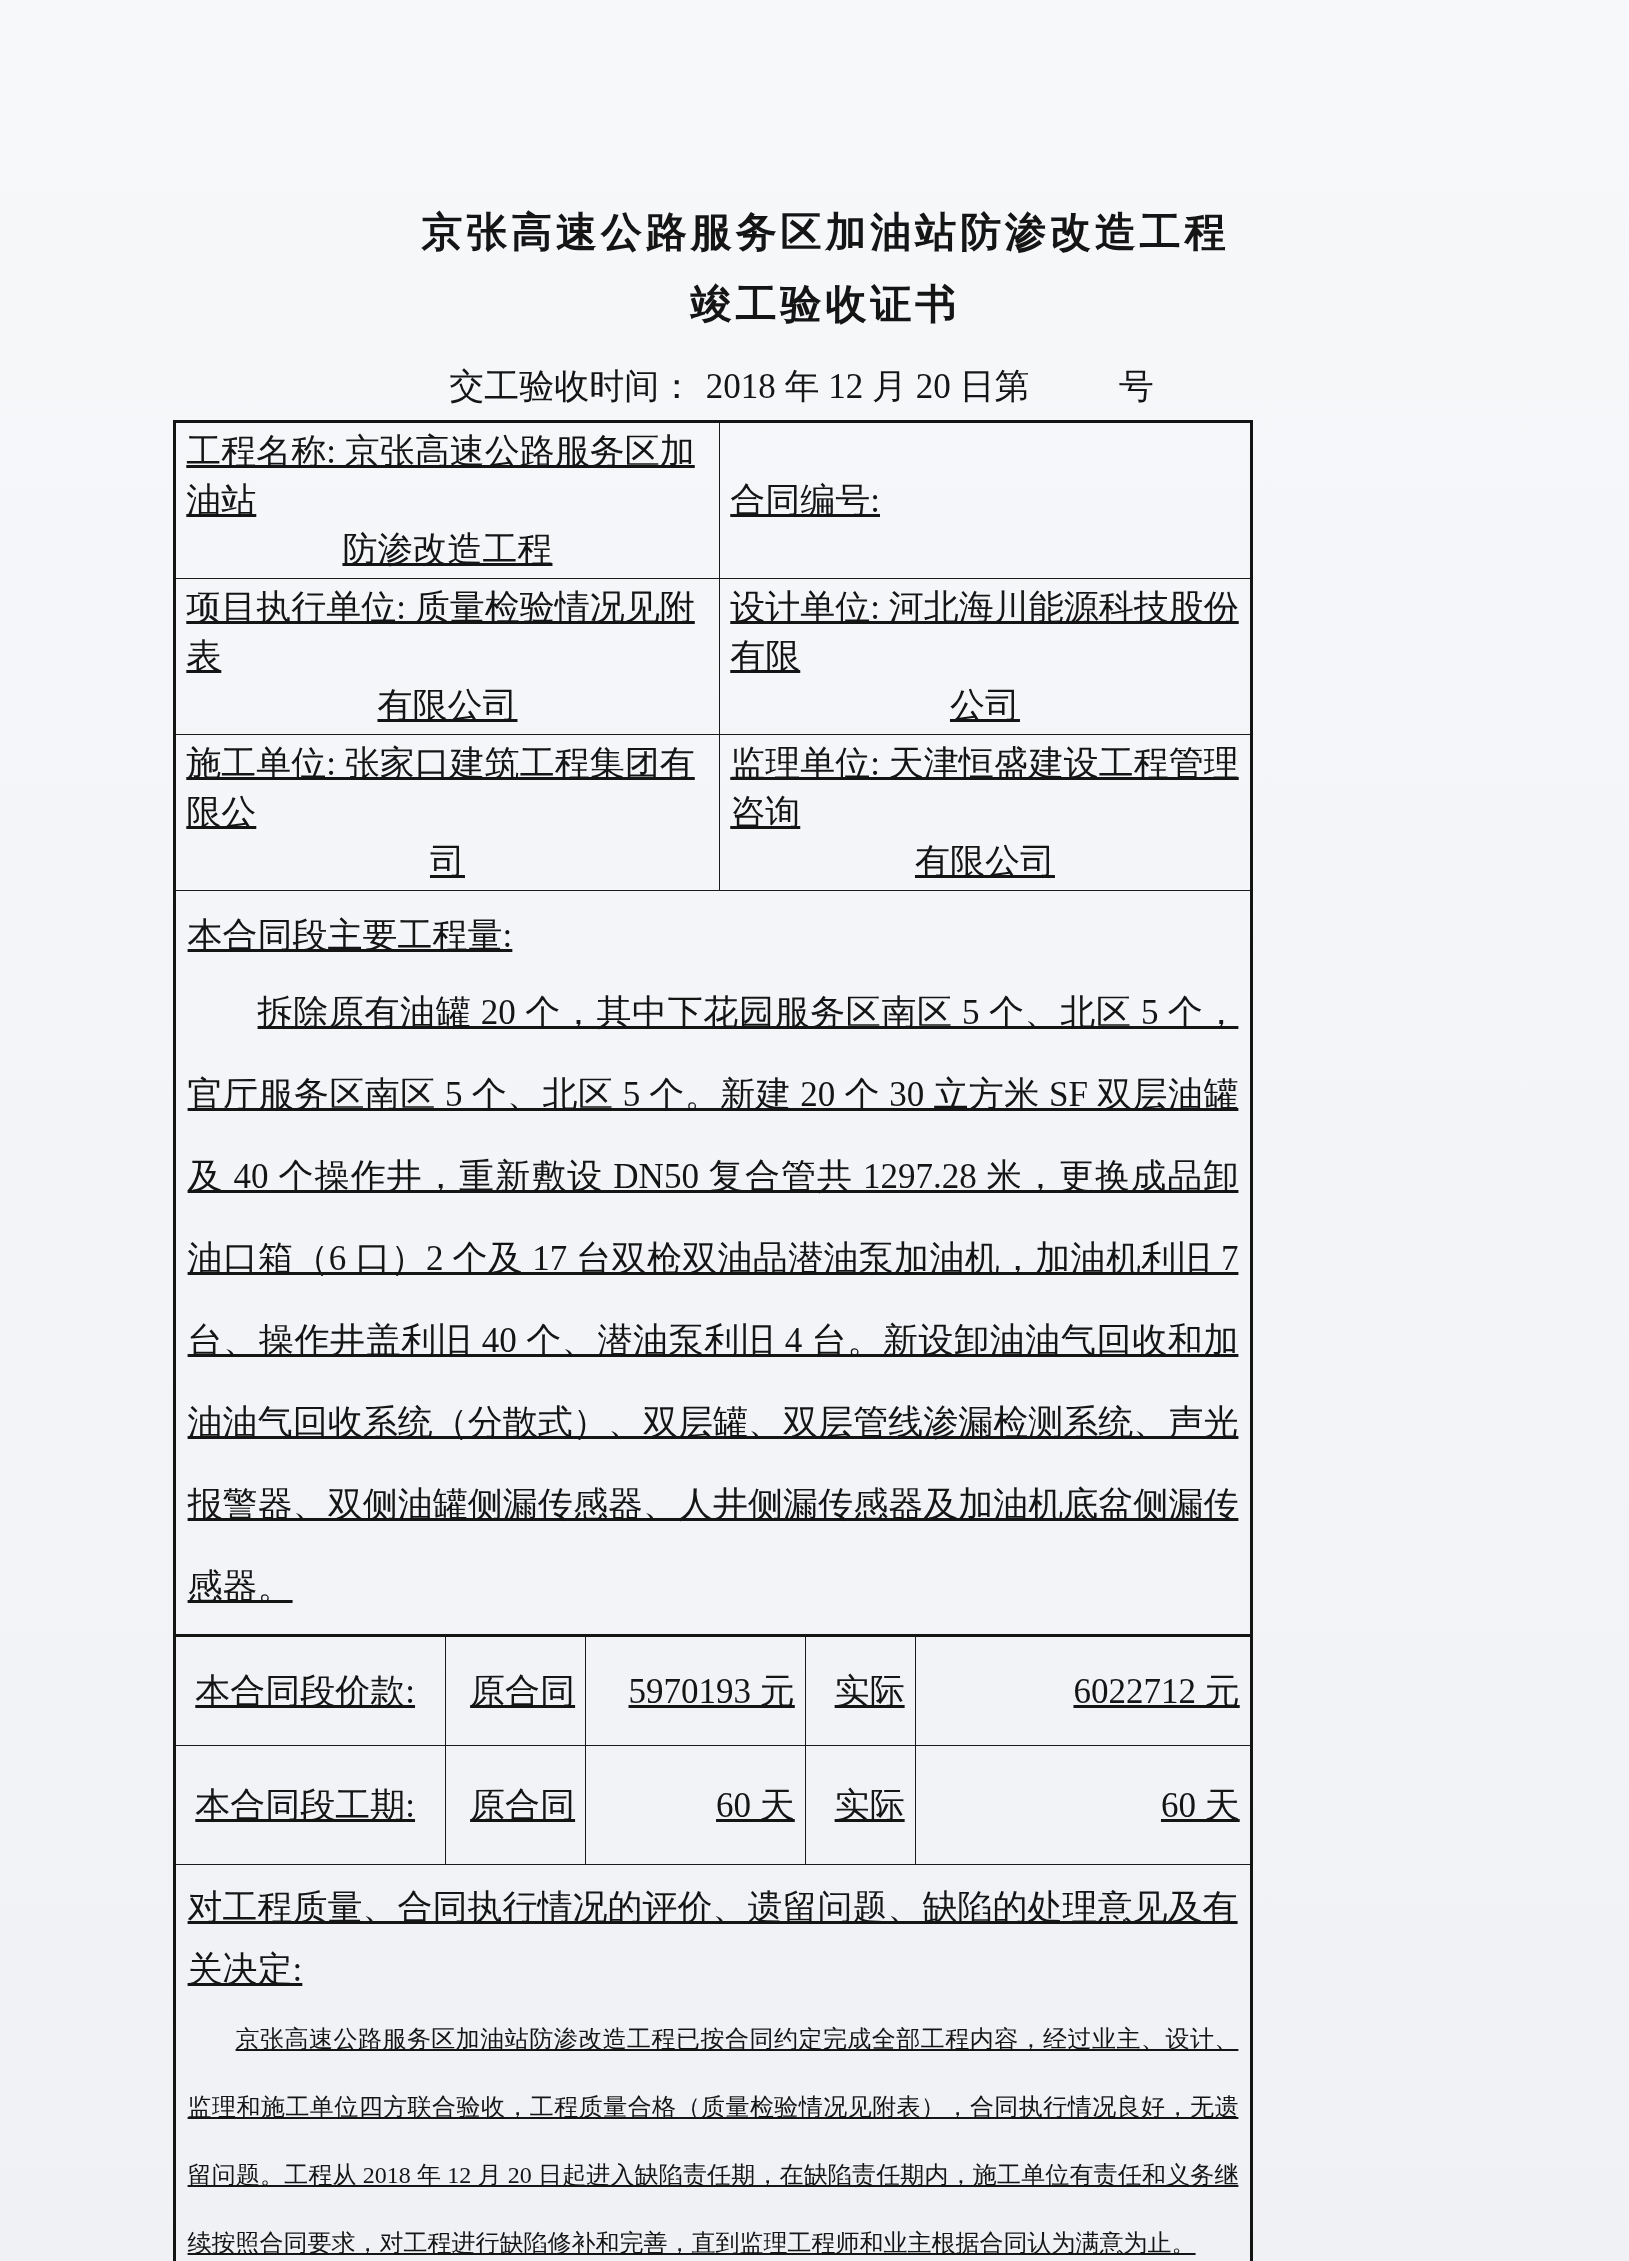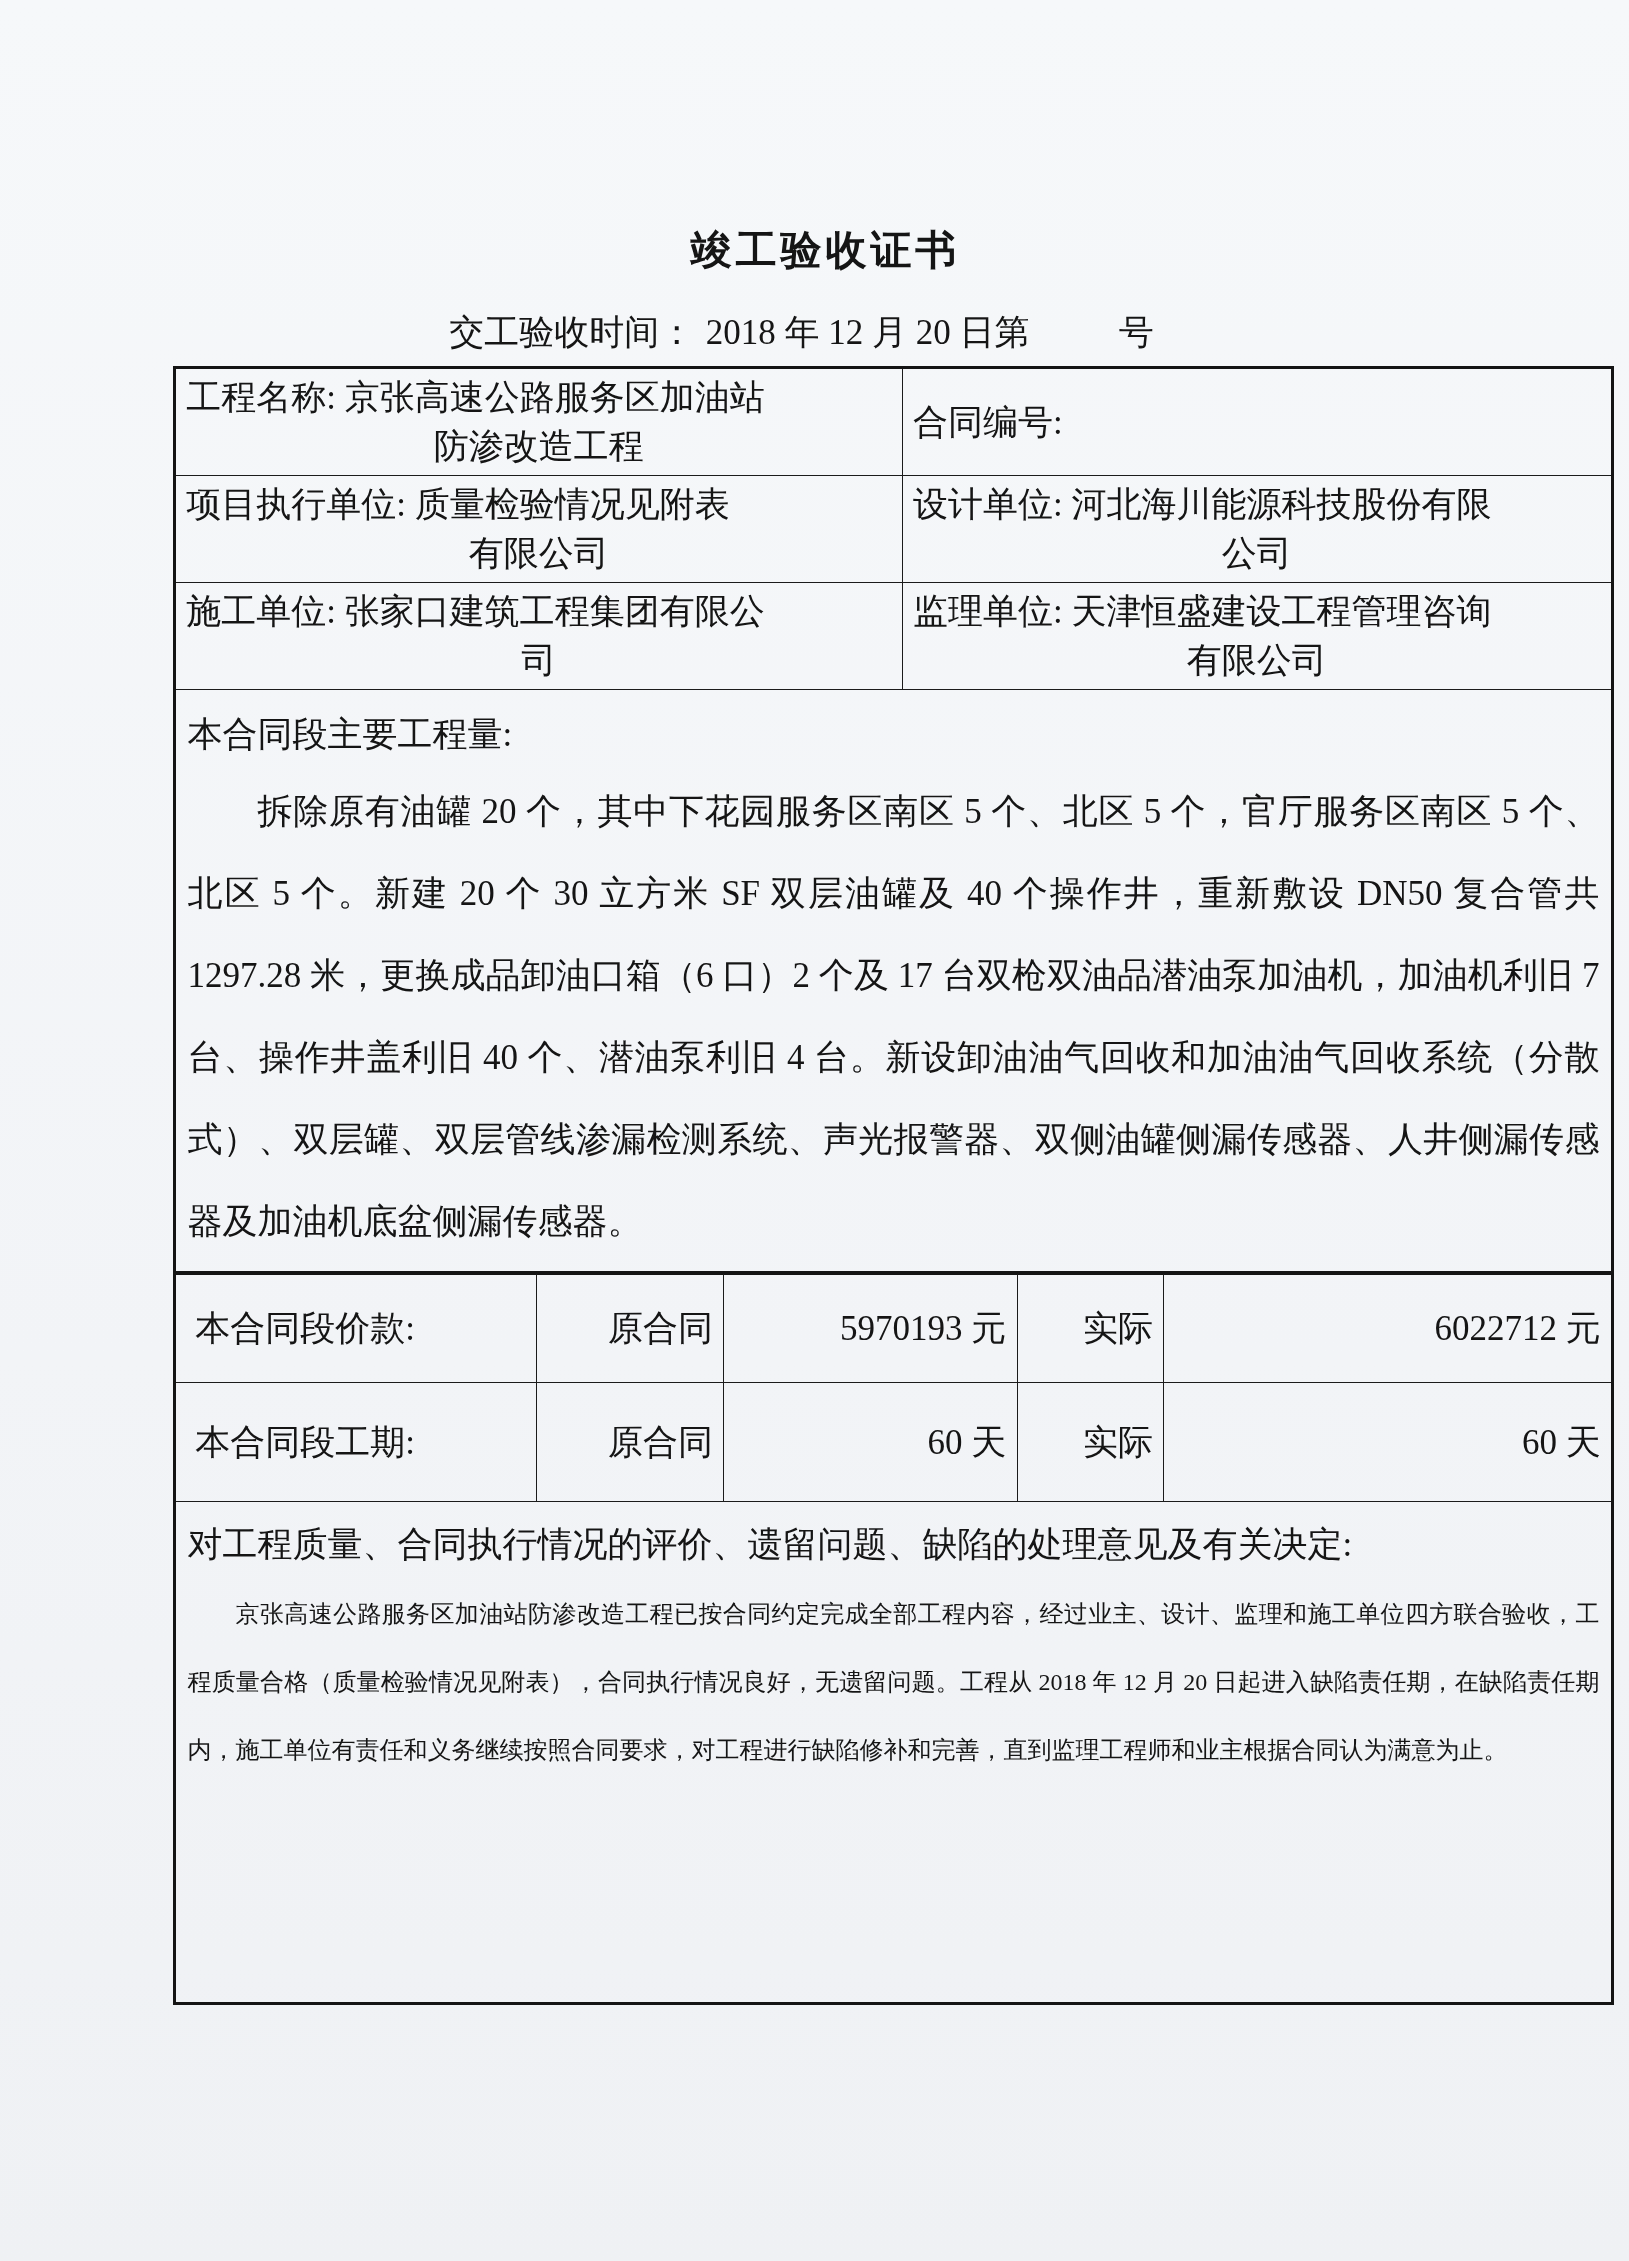--- a/index.html
+++ b/index.html
@@ -27,23 +27,24 @@
     justify-content:center;
     align-items:flex-end;
     font-size:35px;
     margin-top:32px;
     padding:0 3.9px 0 1.3px;
   }
   .meta-left .val{margin-left:11.6px;}
   .meta-right{letter-spacing:6.4px;padding-right:39px;}
   table{
     border-collapse:collapse;
-    width:1441px;
+    width:1080px;
     table-layout:fixed;
     border:3.2px solid #141414;
+    text-decoration:underline;
   }
   .tbl-top{margin-top:10.3px;}
   .tbl-bottom{margin-top:-3.2px;}
   td{
     border:1.9px solid #1b1b1b;
     font-size:35px;
     padding:3.9px 10.3px;
     vertical-align:middle;
     box-sizing:border-box;
   }
@@ -76,20 +77,21 @@
     font-size:24px;line-height:68px;
     text-align:justify;text-justify:inter-ideograph;
     text-indent:2em;margin-top:3.9px;
   }
 </style>
 </head>
 <body>
 
 <div class="page">
 
+  <div class="title title-1">京张高速公路服务区加油站防渗改造工程</div>
   <div class="title title-2">竣工验收证书</div>
 
   <div class="meta-row">
     <div class="meta-left">
       <span>交工验收时间：</span><span class="val">2018 年 12 月 20 日</span>
     </div>
     <div class="meta-right">第　　号</div>
   </div>
 
   <table class="tbl-top">

